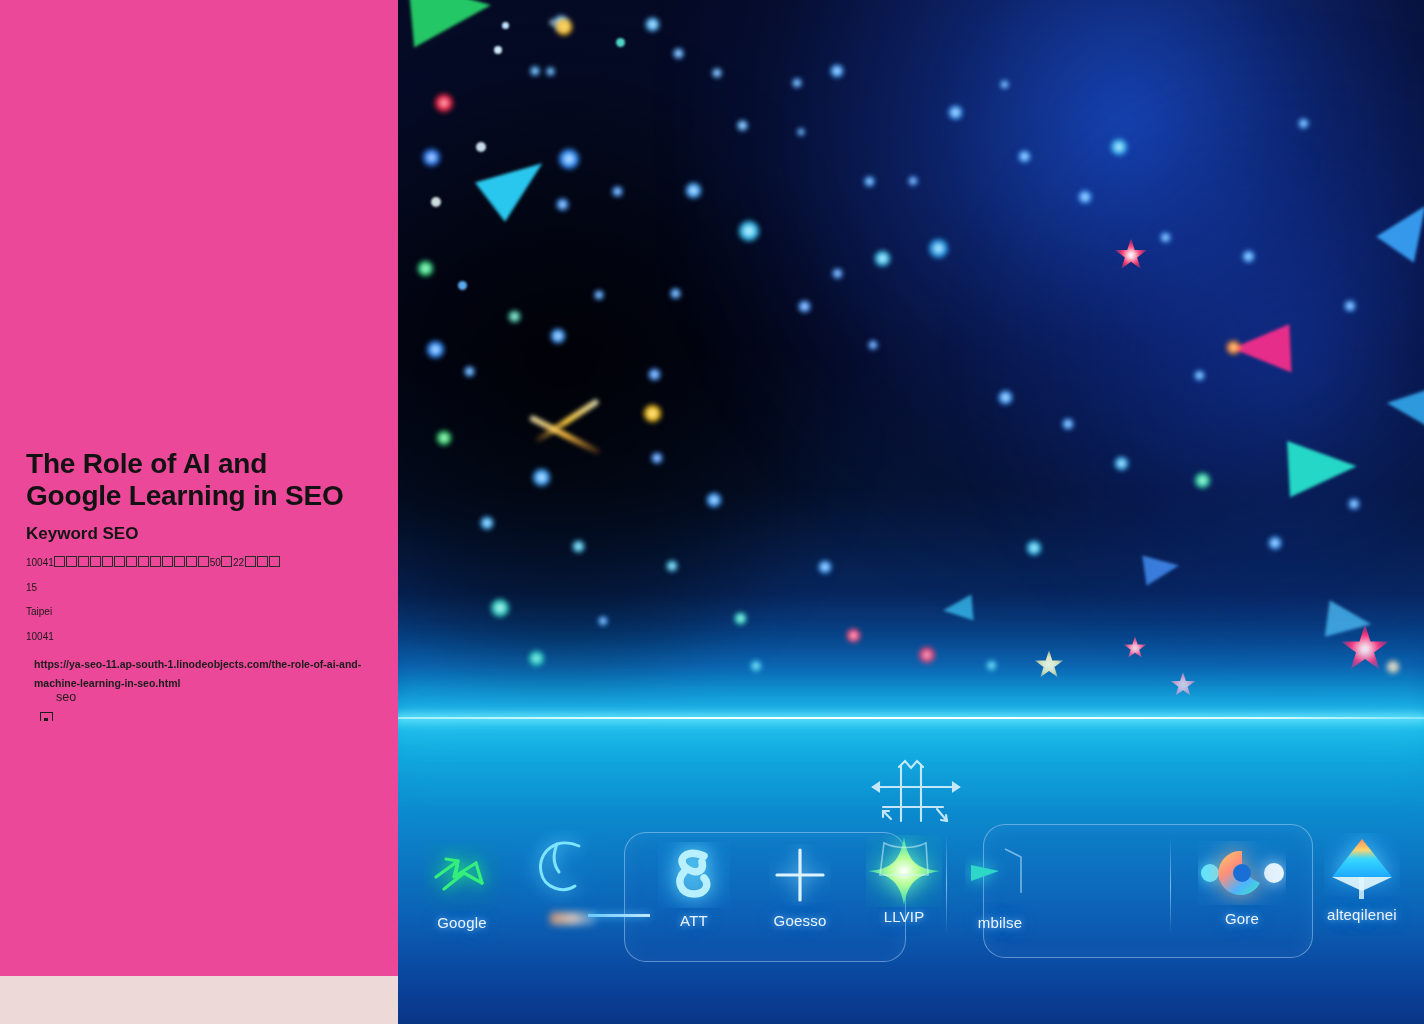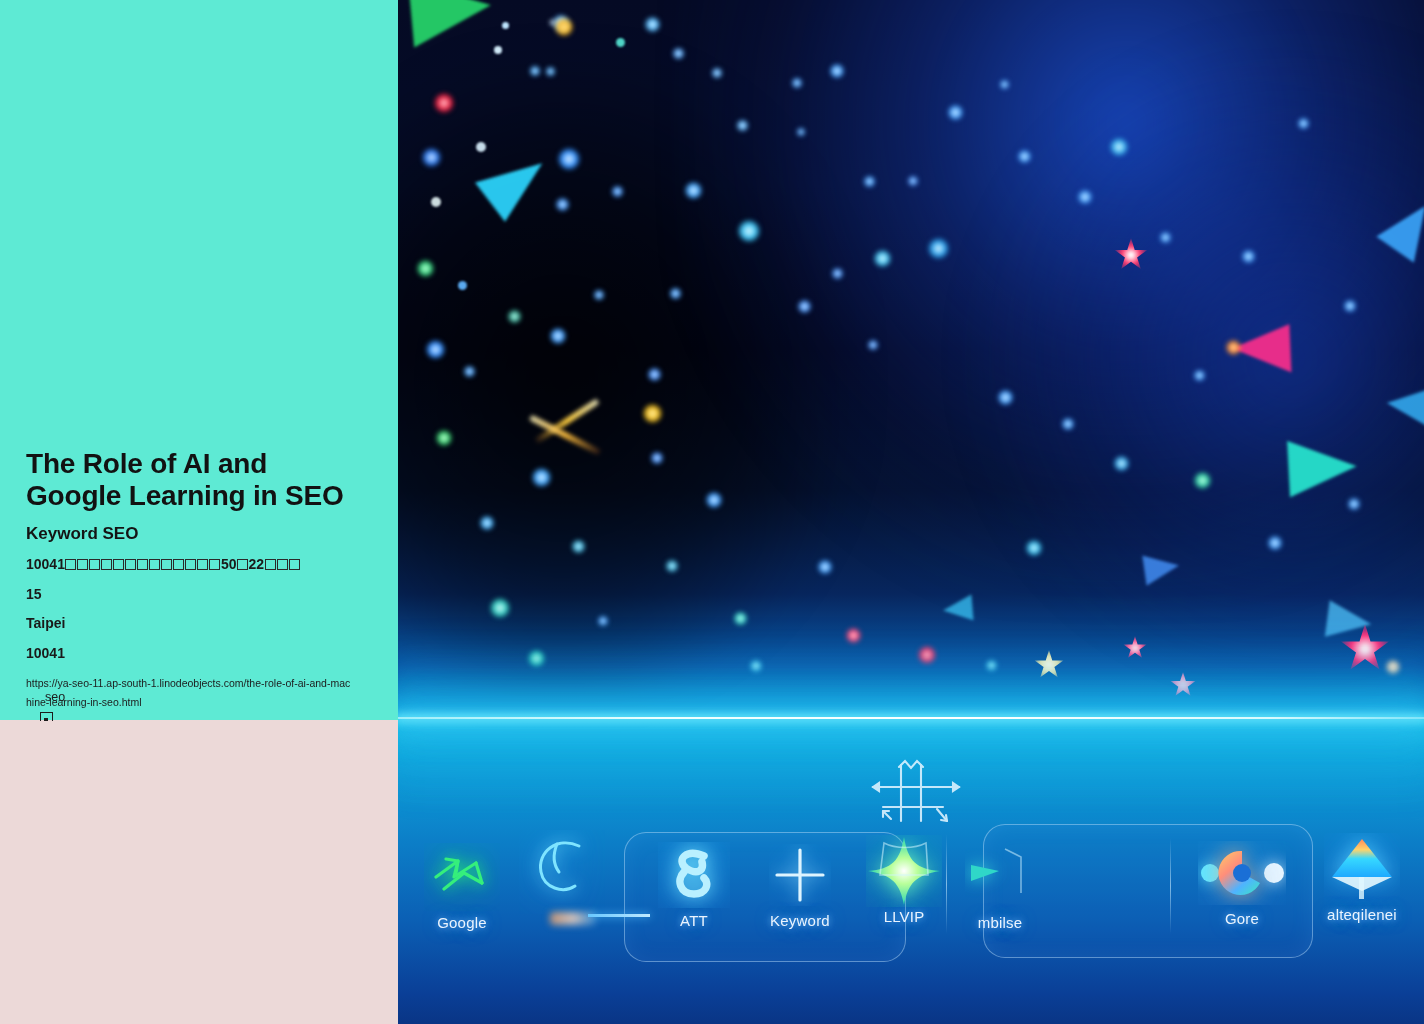--- a/index.html
+++ b/index.html
@@ -20,22 +20,22 @@
     overflow: hidden;
     background: #ecd9d8;
   }
 
   
   #left-panel {
     position: absolute;
     left: 0;
     top: 0;
     width: 398px;
-    height: 720px;
-    background: #5eead4;
+    height: 976px;
+    background: #ec4899;
     overflow: visible;
     z-index: 3;
   }
 
   #text-stack {
     position: absolute;
     left: 26px;
     top: 448px;
     width: 400px;
   }
@@ -54,58 +54,57 @@
 
   .kw-heading {
     font-size: 17px;
     font-weight: bold;
     color: #141414;
     margin: 0 0 12px 0;
     line-height: 1.2;
   }
 
   .meta-line {
-    font-size: 14px;
+    font-size: 10px;
     color: #1a1a1a;
     line-height: 1.25;
     margin: 0 0 12px 0;
     white-space: nowrap;
-    font-weight: bold;
   }
 
   .tofu {
     display: inline-block;
     width: 11px;
     height: 11px;
     border: 1px solid #2a2a2a;
     box-sizing: border-box;
     margin: 0 0.5px;
     vertical-align: -1px;
   }
 
   .url-line {
     font-size: 10.5px;
-    font-weight: normal;
+    font-weight: bold;
     color: #1c1c1c;
     line-height: 1.75;
     width: 330px;
     word-break: break-all;
-    margin: 0;
+    margin: 8px;
   }
 
   #tag-block {
     position: absolute;
     left: 40px;
     top: 690px;
   }
   .tag-text {
     font-size: 12.5px;
     color: #1c1c1c;
     line-height: 1.2;
-    margin: 0 0 7px 5px;
+    margin: 0 0 7px 16px;
   }
   .clipped-glyph {
     width: 15px;
     height: 9px;
     overflow: hidden;
     position: relative;
   }
   .clipped-glyph i {
     position: absolute;
     left: 0; top: 0;
@@ -485,21 +484,21 @@
 
       <div class="dock-item" style="left:348px;top:14px;">
         <div class="dock-glyph">
           <svg class="g-center" width="62" height="62" viewBox="0 0 62 62">
             <g stroke="#ddf4ff" stroke-width="3.2" stroke-linecap="round" style="filter:drop-shadow(0 0 8px rgba(150,225,255,0.95)) drop-shadow(0 0 18px rgba(40,160,255,0.55));">
               <line x1="31" y1="6" x2="31" y2="56"></line>
               <line x1="8" y1="31" x2="54" y2="31"></line>
             </g>
           </svg>
         </div>
-        <div class="dock-label">Keyword</div>
+        <div class="dock-label">Goesso</div>
       </div>
 
       <div class="dock-item" style="left:452px;top:10px;">
         <div class="dock-glyph">
           <svg class="g-center" width="76" height="72" viewBox="0 0 76 72">
             <defs>
               <radialGradient id="gstar" cx="50%" cy="50%" r="50%">
                 <stop offset="0%" stop-color="#ffffff"></stop>
                 <stop offset="38%" stop-color="#b9ff9a"></stop>
                 <stop offset="100%" stop-color="#2ad6b0"></stop>

